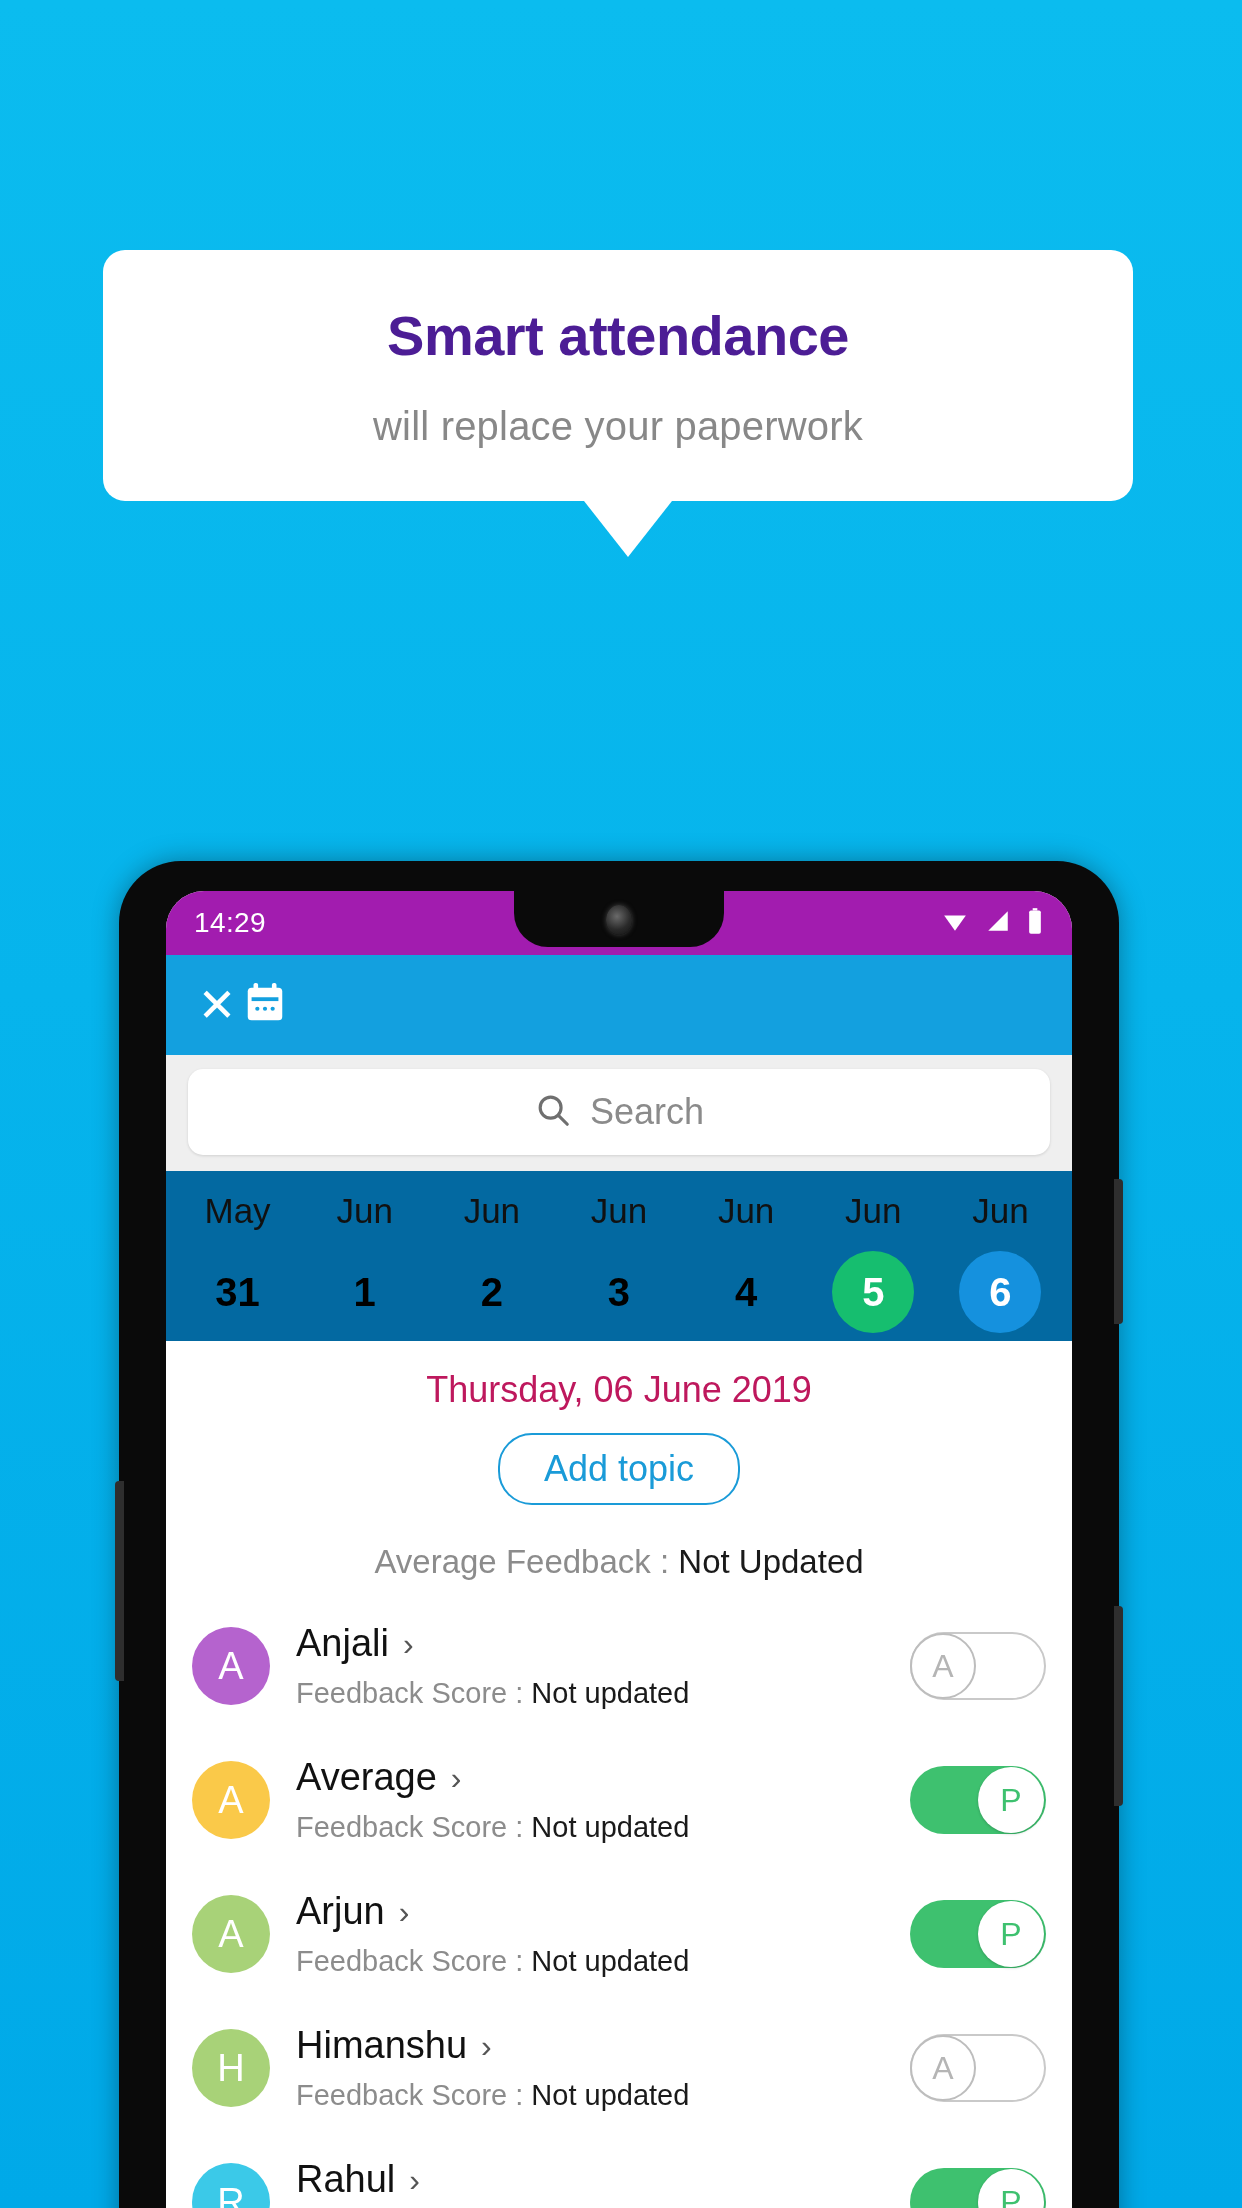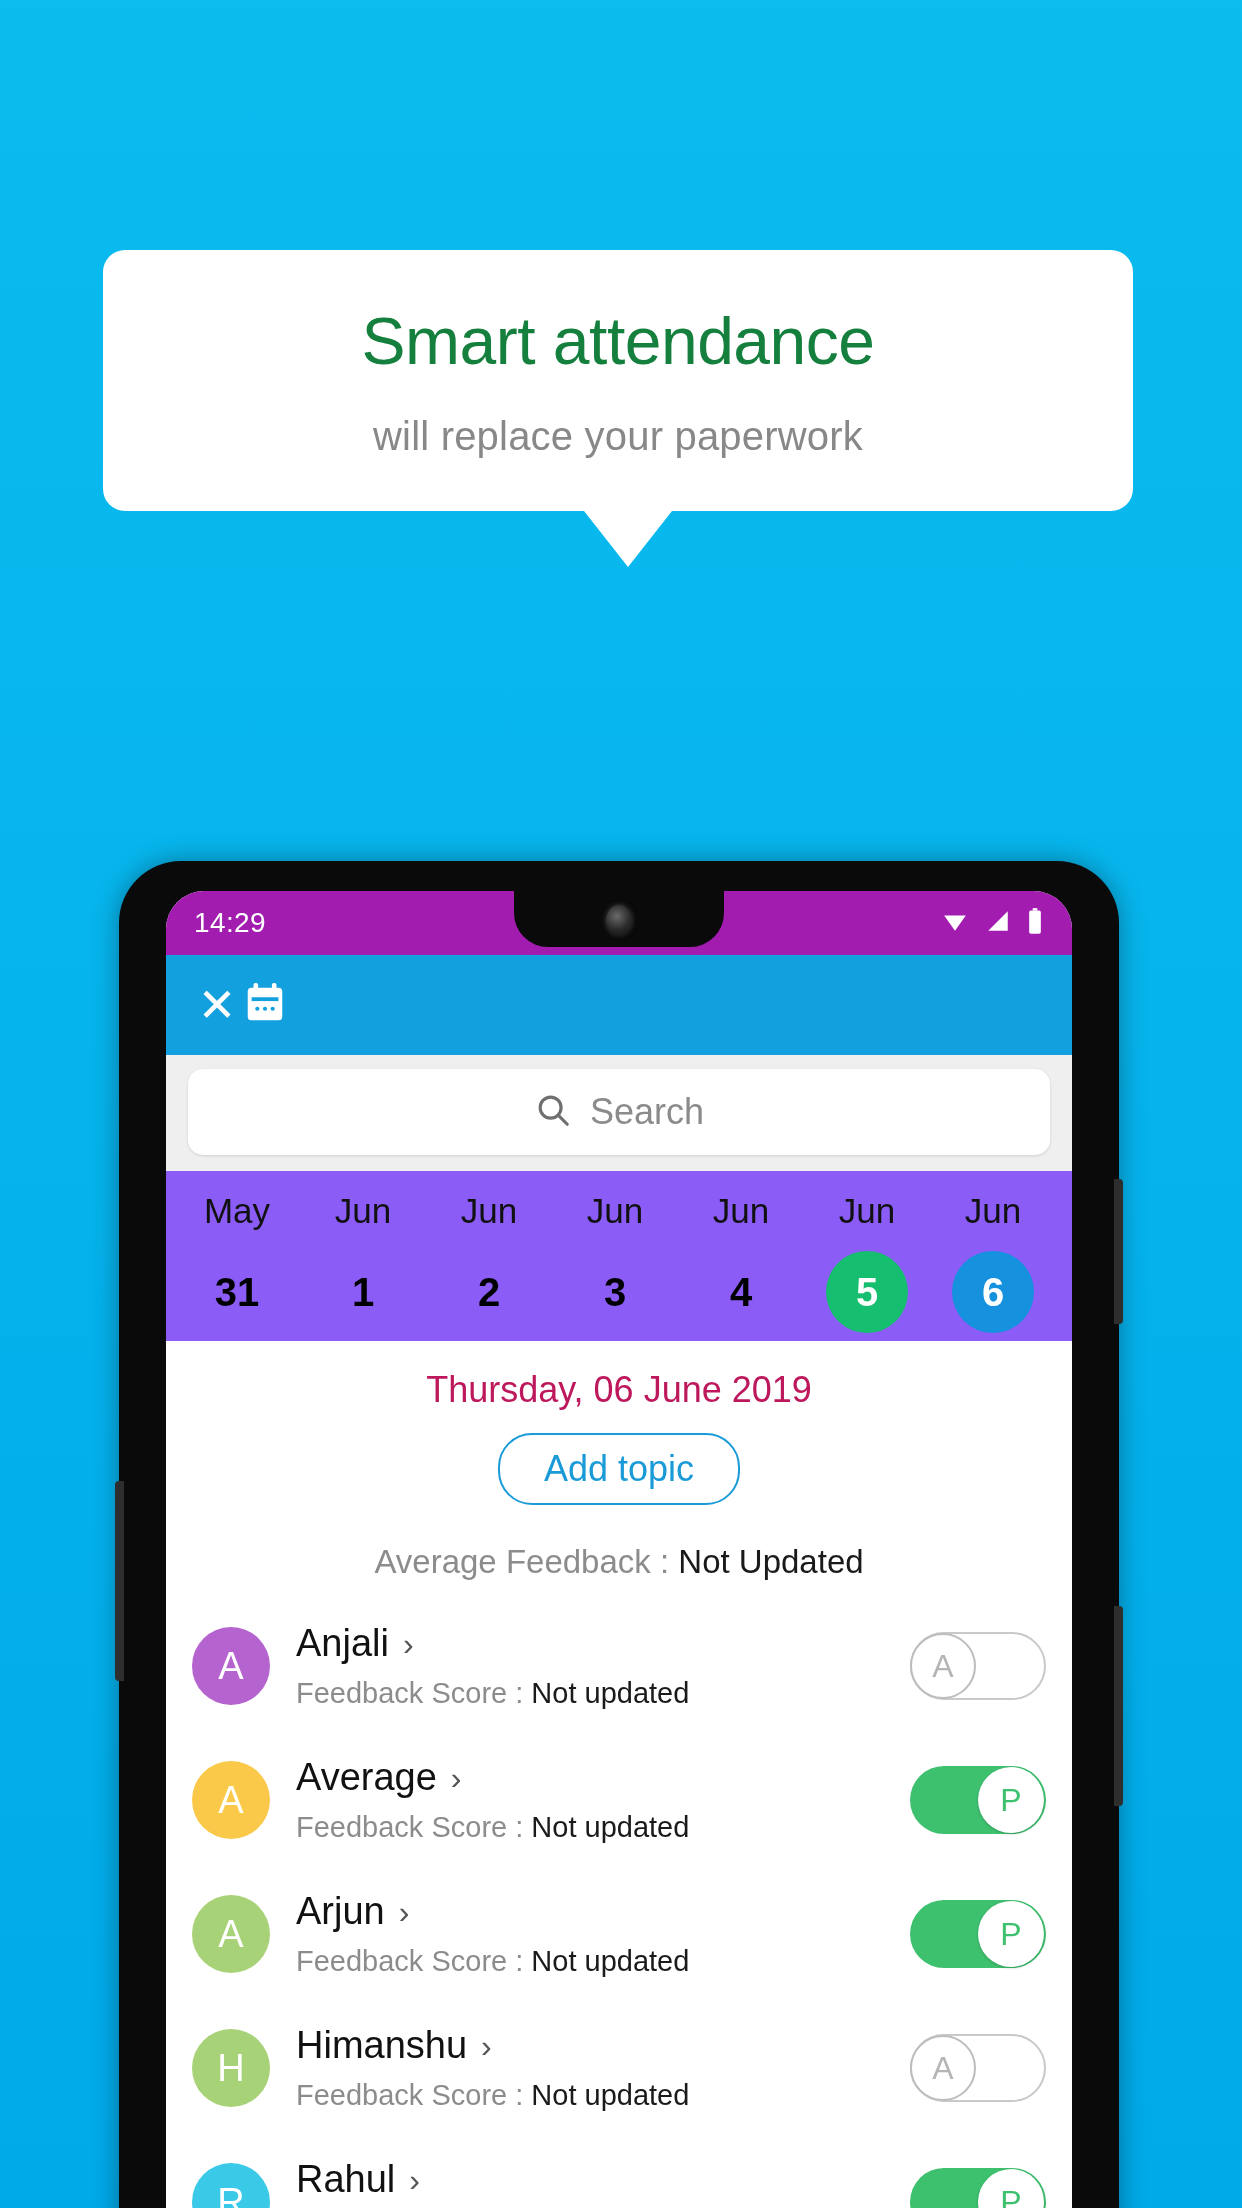--- a/index.html
+++ b/index.html
@@ -19,23 +19,23 @@
     left: 103px; top: 250px;
     width: 1030px;
   }
   .bubble {
     background: #ffffff;
     border-radius: 22px;
     padding: 58px 40px 52px 40px;
     text-align: center;
   }
   .bubble-title {
-    color: #15803d;
-    font-size: 66px;
-    font-weight: 400;
+    color: #4c1d95;
+    font-size: 56px;
+    font-weight: 700;
     letter-spacing: -0.5px;
     line-height: 1.0;
   }
   .bubble-sub {
     margin-top: 40px;
     color: #888888;
     font-size: 40px;
     font-weight: 400;
     letter-spacing: 0.2px;
   }
@@ -163,22 +163,22 @@
     gap: 18px;
     box-shadow: 0 1px 3px rgba(0,0,0,0.13);
   }
   .search-ph {
     color: #8b8b8b; font-size: 36px; font-weight: 400;
   }
 
   
   .date-strip {
     display: flex;
-    padding: 20px 16px 8px 8px;
-    background: #8b5cf6;
+    padding: 20px 8px 8px 8px;
+    background: #0369a1;
   }
   .date-cell {
     flex: 1;
     display: flex; flex-direction: column;
     align-items: center;
   }
   .date-mon {
     font-size: 35px; color: #111; font-weight: 400;
     margin-bottom: 20px;
   }

